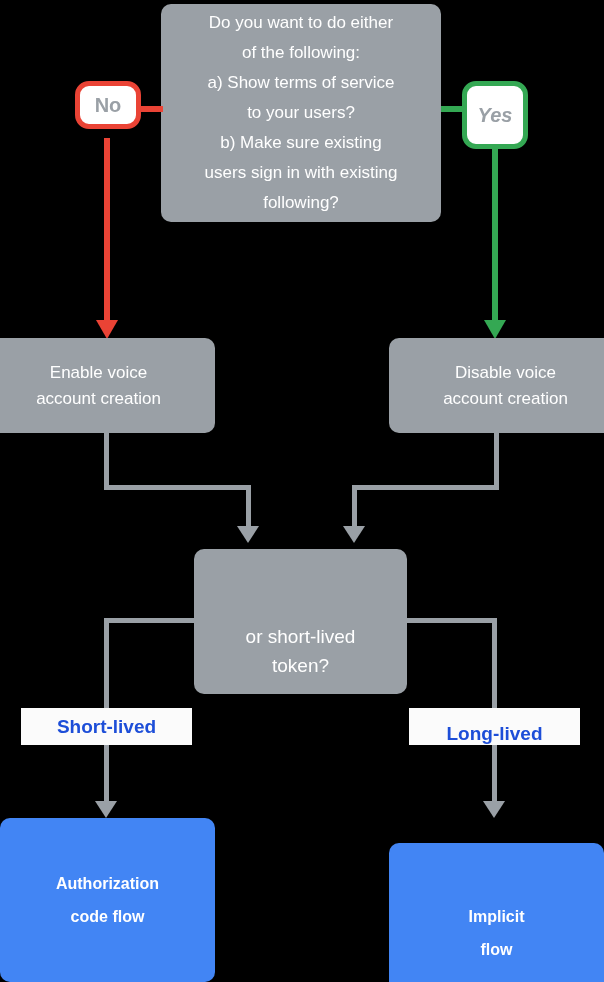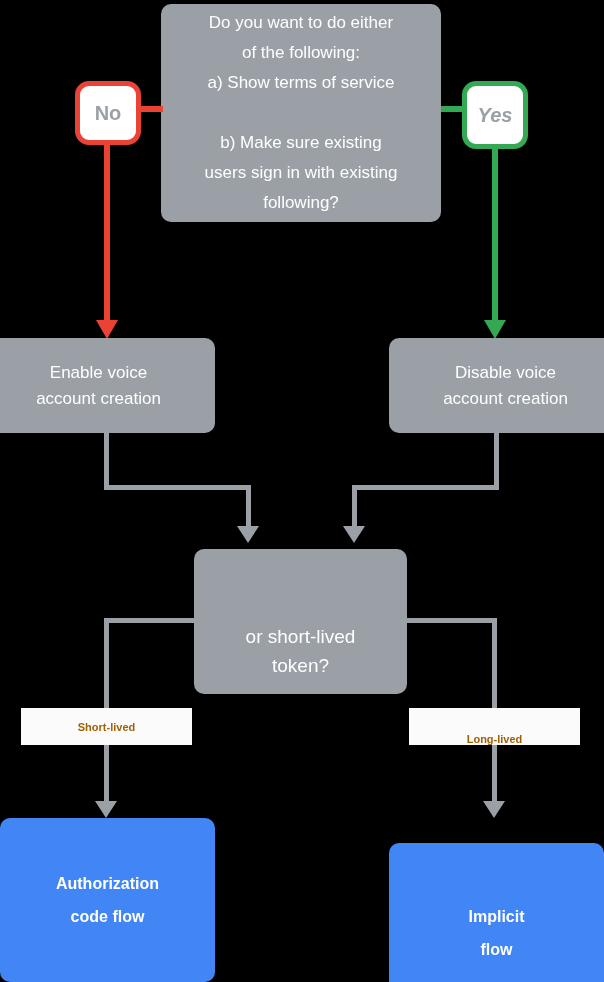--- a/index.html
+++ b/index.html
@@ -101,42 +101,42 @@
     background: #ffffff;
     border-radius: 14px;
     font-weight: bold;
     font-size: 20px;
     color: #9aa0a6;
   }
   .badge-no {
     left: 75px;
     top: 81px;
     width: 66px;
-    height: 64px;
+    height: 48px;
     border: 5px solid #ea4335;
   }
   .badge-yes {
     left: 462px;
     top: 81px;
     width: 66px;
     height: 68px;
     border: 5px solid #34a853;
     font-style: italic;
   }
   
   .chip {
     position: absolute;
     box-sizing: border-box;
     display: flex;
     align-items: center;
     justify-content: center;
     background: #fbfbfb;
-    color: #a16207;
+    color: #1d4ed8;
     font-weight: bold;
-    font-size: 11px;
+    font-size: 19px;
   }
   .chip-short {
     left: 21px;
     top: 708px;
     width: 171px;
     height: 37px;
   }
   .chip-long {
     left: 409px;
     top: 708px;
@@ -166,21 +166,21 @@
 </head>
 <body>
 
 <div id="canvas">
 
   <div class="node gray-box decision-top">
     <div>
       <span>Do you want to do either</span><br>
       <span>of the following:</span><br>
       <span>a) Show terms of service</span><br>
-      <br>
+      <span>to your users?</span><br>
       <span>b) Make sure existing</span><br>
       <span>users sign in with existing</span><br>
       <span>following?</span>
     </div>
   </div>
 
   <div class="line line-red" style="left:141px; top:106px; width:22px; height:6px;"></div>
   <div class="line line-red" style="left:104px; top:138px; width:6px; height:188px;"></div>
   <div class="arrow arrow-red" style="left:96px; top:320px;"></div>
 

